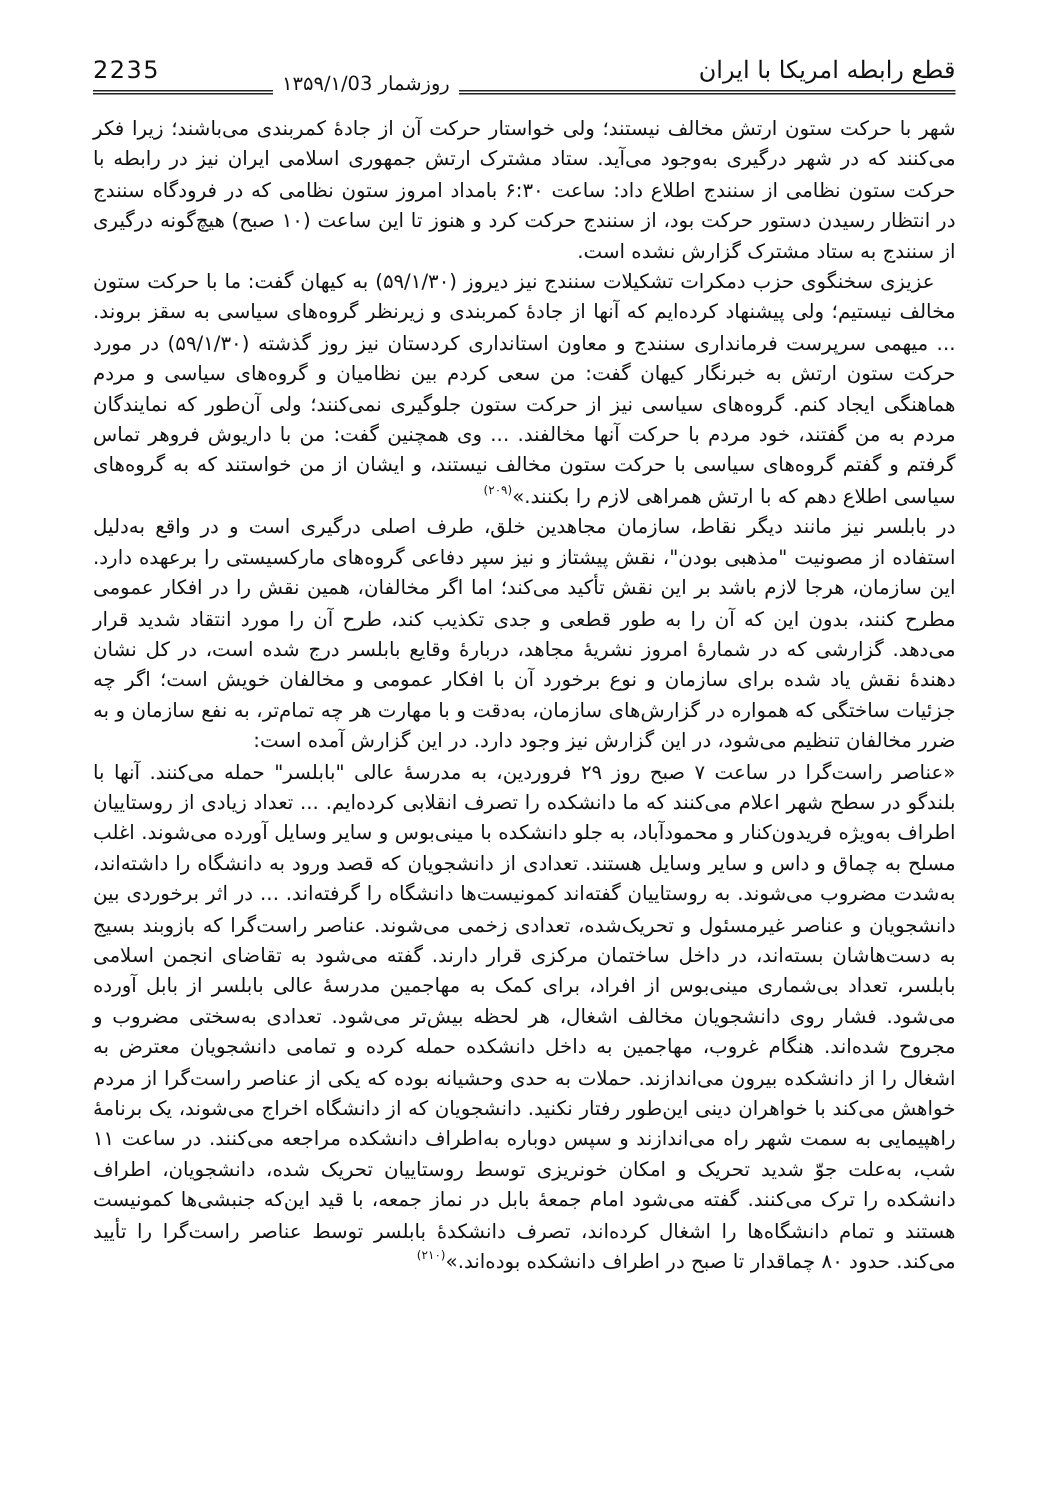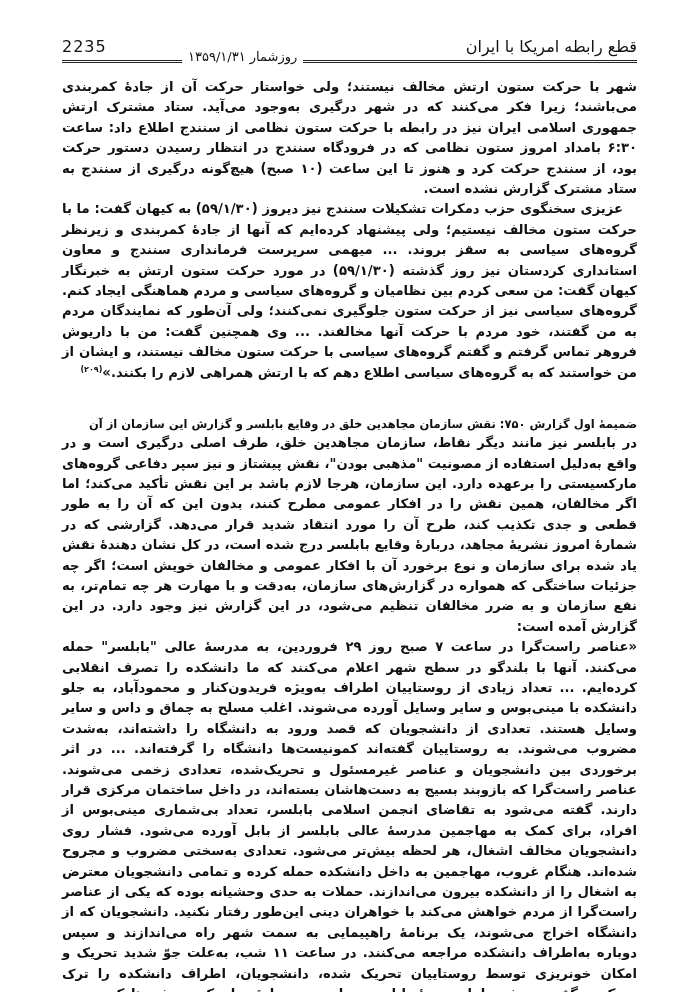--- a/index.html
+++ b/index.html
@@ -6,37 +6,36 @@
   body { width:699px; height:992px; overflow:hidden; position:relative; color:#111; }
   .page { position:absolute; left:62px; top:30px; width:575px; direction:rtl;
           font-family:"DejaVu Sans", sans-serif; }
   .header { position:relative; height:30px; border-bottom:3px double #222; }
   .running-title { position:absolute; right:0; bottom:4px; font-size:16px; }
   .page-number { position:absolute; left:0; bottom:4px; font-size:16px; letter-spacing:1px; }
   .date-label { position:absolute; left:120px; bottom:-4px; font-size:13px; background:#fff;
                 padding:0 6px; }
   .body-text { margin-top:14px; font-size:13.2px; line-height:20.4px; text-align:justify;
                text-align-last:right; }
-  .body-text p { margin:0;font-weight:bold; }
+  .body-text p { margin:0; }
   .indent { text-indent:14px; }
   .sup { font-size:8px; vertical-align:super; line-height:0; }
   .section-heading { margin-top:32px; font-size:11.5px; font-weight:bold; line-height:18px; }
 </style>
 </head>
 <body>
 
 <div class="page">
   <div class="header">
     <span class="running-title">قطع رابطه امریکا با ایران</span>
-    <span class="date-label">روزشمار ۱۳۵۹/۱/۳۱</span>
+    <span class="date-label">روزشمار ۱۳۵۹/۱/03</span>
     <span class="page-number">2235</span>
   </div>
 
   <div class="body-text">
     <p><span>شهر با حرکت ستون ارتش مخالف نیستند؛ ولی خواستار حرکت آن از جادهٔ کمربندی می‌باشند؛ زیرا فکر می‌کنند که در شهر درگیری به‌وجود می‌آید. ستاد مشترک ارتش جمهوری اسلامی ایران نیز در رابطه با حرکت ستون نظامی از سنندج اطلاع داد: ساعت ۶:۳۰ بامداد امروز ستون نظامی که در فرودگاه سنندج در انتظار رسیدن دستور حرکت بود، از سنندج حرکت کرد و هنوز تا این ساعت (۱۰ صبح) هیچ‌گونه درگیری از سنندج به ستاد مشترک گزارش نشده است.</span></p>
     <p class="indent"><span>عزیزی سخنگوی حزب دمکرات تشکیلات سنندج نیز دیروز (۵۹/۱/۳۰) به کیهان گفت: ما با حرکت ستون مخالف نیستیم؛ ولی پیشنهاد کرده‌ایم که آنها از جادهٔ کمربندی و زیرنظر گروه‌های سیاسی به سقز بروند. ... میهمی سرپرست فرمانداری سنندج و معاون استانداری کردستان نیز روز گذشته (۵۹/۱/۳۰) در مورد حرکت ستون ارتش به خبرنگار کیهان گفت: من سعی کردم بین نظامیان و گروه‌های سیاسی و مردم هماهنگی ایجاد کنم. گروه‌های سیاسی نیز از حرکت ستون جلوگیری نمی‌کنند؛ ولی آن‌طور که نمایندگان مردم به من گفتند، خود مردم با حرکت آنها مخالفند. ... وی همچنین گفت: من با داریوش فروهر تماس گرفتم و گفتم گروه‌های سیاسی با حرکت ستون مخالف نیستند، و ایشان از من خواستند که به گروه‌های سیاسی اطلاع دهم که با ارتش همراهی لازم را بکنند.»</span><span class="sup">(۲۰۹)</span></p>
 
-    <div class="section-heading">ضمیمهٔ اول گزارش ۷۵۰: نقش سازمان مجاهدین خلق در وقایع بابلسر و گزارش این سازمان از آن</div>
 
     <p><span>در بابلسر نیز مانند دیگر نقاط، سازمان مجاهدین خلق، طرف اصلی درگیری است و در واقع به‌دلیل استفاده از مصونیت "مذهبی بودن"، نقش پیشتاز و نیز سپر دفاعی گروه‌های مارکسیستی را برعهده دارد. این سازمان، هرجا لازم باشد بر این نقش تأکید می‌کند؛ اما اگر مخالفان، همین نقش را در افکار عمومی مطرح کنند، بدون این که آن را به طور قطعی و جدی تکذیب کند، طرح آن را مورد انتقاد شدید قرار می‌دهد. گزارشی که در شمارهٔ امروز نشریهٔ مجاهد، دربارهٔ وقایع بابلسر درج شده است، در کل نشان دهندهٔ نقش یاد شده برای سازمان و نوع برخورد آن با افکار عمومی و مخالفان خویش است؛ اگر چه جزئیات ساختگی که همواره در گزارش‌های سازمان، به‌دقت و با مهارت هر چه تمام‌تر، به نفع سازمان و به ضرر مخالفان تنظیم می‌شود، در این گزارش نیز وجود دارد. در این گزارش آمده است:</span></p>
     <p><span>«عناصر راست‌گرا در ساعت ۷ صبح روز ۲۹ فروردین، به مدرسهٔ عالی "بابلسر" حمله می‌کنند. آنها با بلندگو در سطح شهر اعلام می‌کنند که ما دانشکده را تصرف انقلابی کرده‌ایم. ... تعداد زیادی از روستاییان اطراف به‌ویژه فریدون‌کنار و محمودآباد، به جلو دانشکده با مینی‌بوس و سایر وسایل آورده می‌شوند. اغلب مسلح به چماق و داس و سایر وسایل هستند. تعدادی از دانشجویان که قصد ورود به دانشگاه را داشته‌اند، به‌شدت مضروب می‌شوند. به روستاییان گفته‌اند کمونیست‌ها دانشگاه را گرفته‌اند. ... در اثر برخوردی بین دانشجویان و عناصر غیرمسئول و تحریک‌شده، تعدادی زخمی می‌شوند. عناصر راست‌گرا که بازوبند بسیج به دست‌هاشان بسته‌اند، در داخل ساختمان مرکزی قرار دارند. گفته می‌شود به تقاضای انجمن اسلامی بابلسر، تعداد بی‌شماری مینی‌بوس از افراد، برای کمک به مهاجمین مدرسهٔ عالی بابلسر از بابل آورده می‌شود. فشار روی دانشجویان مخالف اشغال، هر لحظه بیش‌تر می‌شود. تعدادی به‌سختی مضروب و مجروح شده‌اند. هنگام غروب، مهاجمین به داخل دانشکده حمله کرده و تمامی دانشجویان معترض به اشغال را از دانشکده بیرون می‌اندازند. حملات به حدی وحشیانه بوده که یکی از عناصر راست‌گرا از مردم خواهش می‌کند با خواهران دینی این‌طور رفتار نکنید. دانشجویان که از دانشگاه اخراج می‌شوند، یک برنامهٔ راهپیمایی به سمت شهر راه می‌اندازند و سپس دوباره به‌اطراف دانشکده مراجعه می‌کنند. در ساعت ۱۱ شب، به‌علت جوّ شدید تحریک و امکان خونریزی توسط روستاییان تحریک شده، دانشجویان، اطراف دانشکده را ترک می‌کنند. گفته می‌شود امام جمعهٔ بابل در نماز جمعه، با قید این‌که جنبشی‌ها کمونیست هستند و تمام دانشگاه‌ها را اشغال کرده‌اند، تصرف دانشکدهٔ بابلسر توسط عناصر راست‌گرا را تأیید می‌کند. حدود ۸۰ چماقدار تا صبح در اطراف دانشکده بوده‌اند.»</span><span class="sup">(۲۱۰)</span></p>
   </div>
 </div>
 
 </body></html>

